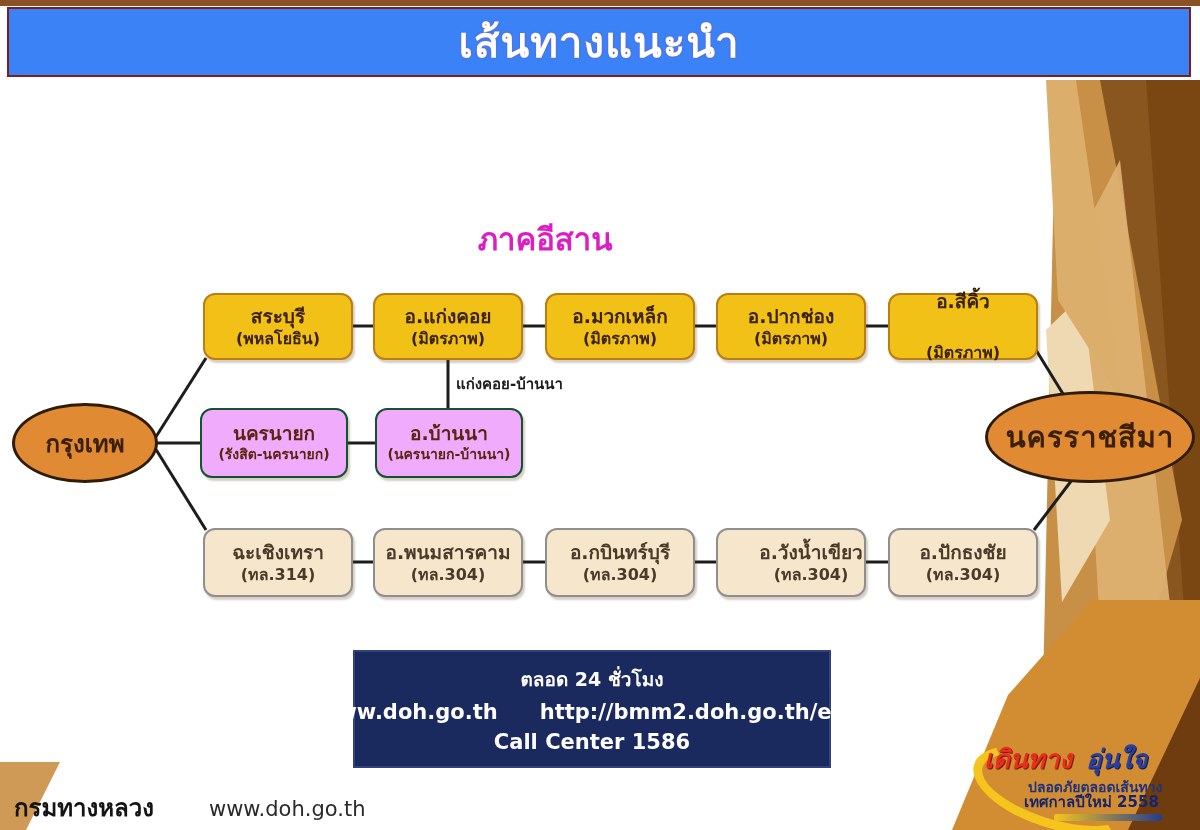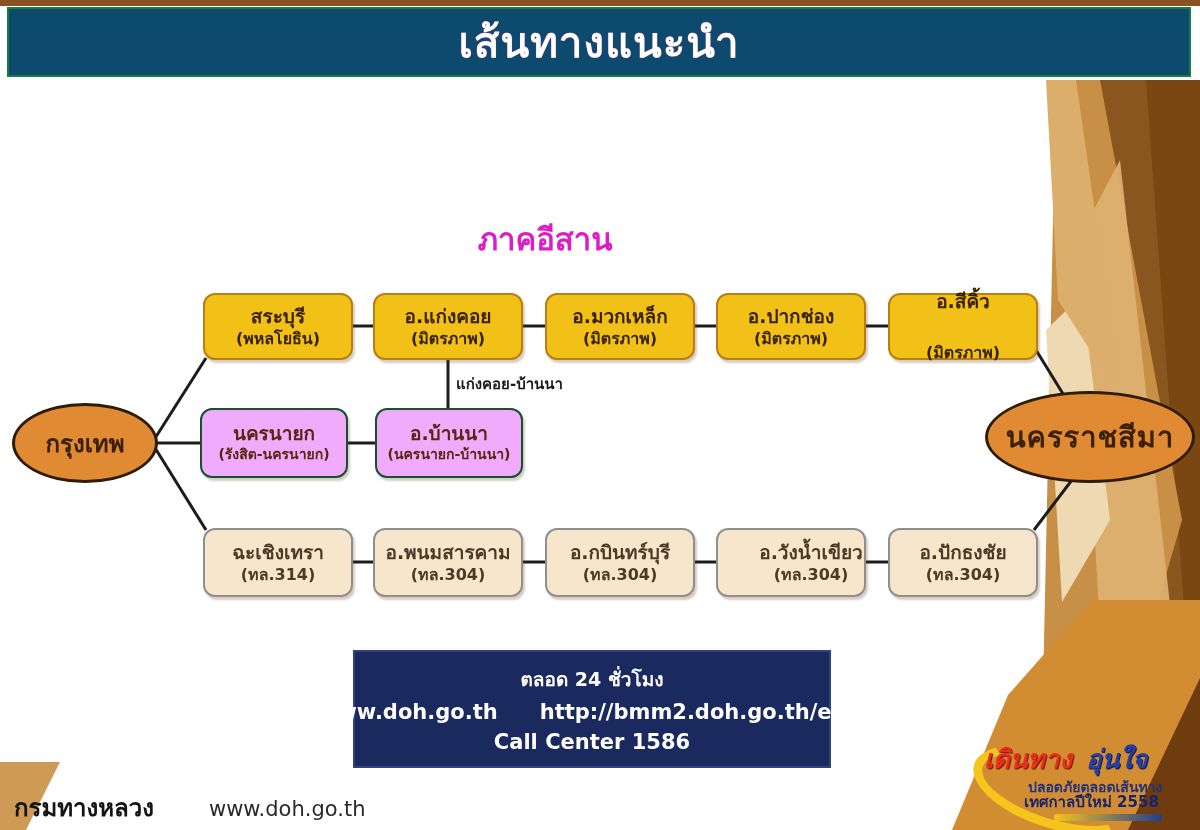--- a/index.html
+++ b/index.html
@@ -17,21 +17,21 @@
   .s4{background:#ddb273;opacity:.92;clip-path:polygon(1078px 240px,1120px 160px,1174px 640px,1106px 735px);}
   .s5{background:#eed9b2;clip-path:polygon(1046px 330px,1082px 295px,1110px 520px,1062px 602px);}
   .s6{background:#d28d33;clip-path:polygon(1008px 695px,1092px 600px,1200px 600px,1200px 830px,952px 830px);}
   .s7{background:#6e3c0e;clip-path:polygon(1128px 830px,1200px 678px,1200px 830px);}
   .s8{background:#dcae6b;clip-path:polygon(1046px 80px,1076px 80px,1122px 400px,1058px 300px);}
   .s9{background:#cf9a55;clip-path:polygon(0px 762px,60px 762px,26px 830px,0px 830px);}
 
   
   .header{
     position:absolute;left:7px;top:7px;width:1184px;height:70px;z-index:3;
-    background:#0c4a6e;border:2px solid #15803d;box-sizing:border-box;
+    background:#3b82f6;border:2px solid #7f1d1d;box-sizing:border-box;
     display:flex;align-items:center;justify-content:center;
   }
   .header span{color:#ffffff;font-size:42px;font-weight:600;letter-spacing:1px;
     text-shadow:0 0 2px rgba(180,40,160,.6);}
 
   
   .region-title{
     position:absolute;left:410px;top:214px;width:270px;z-index:2;
     text-align:center;font-size:31px;font-weight:bold;color:#dd1cc6;
   }

